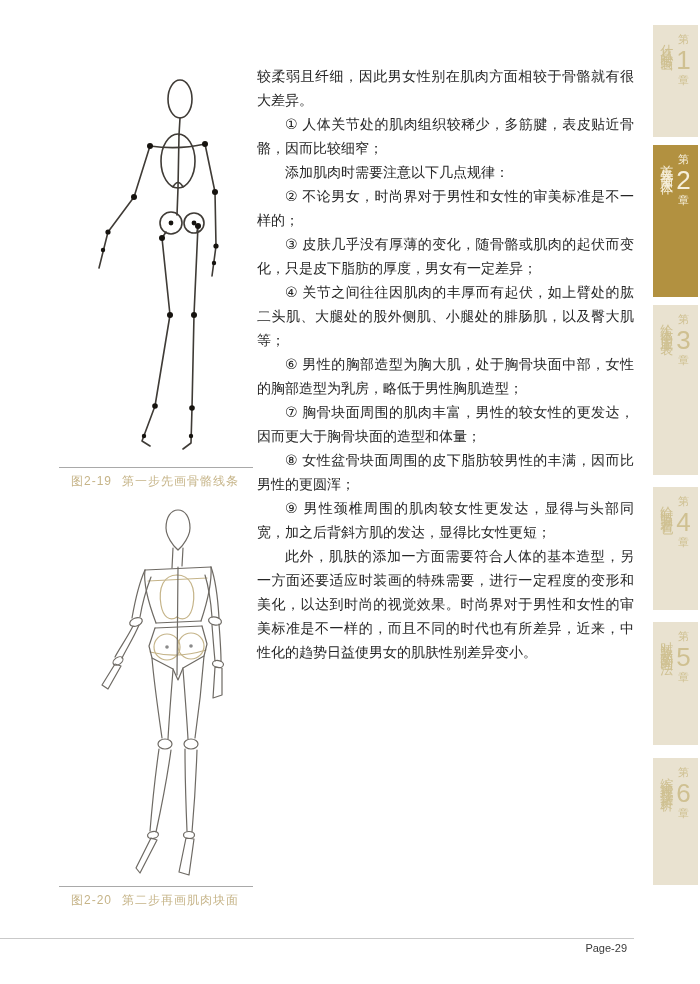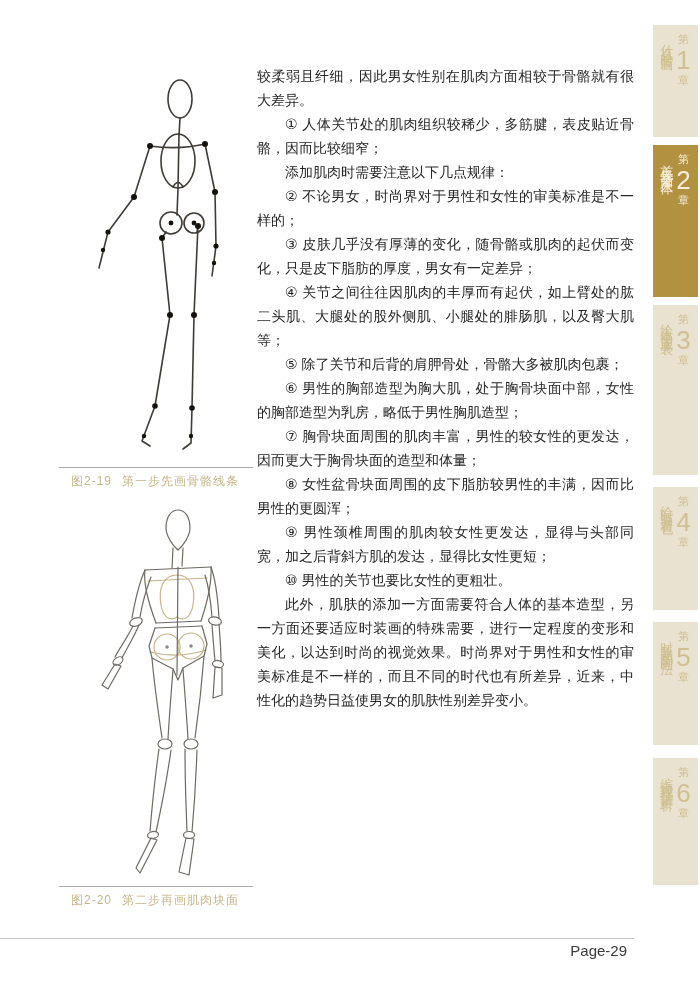--- a/index.html
+++ b/index.html
@@ -35,21 +35,21 @@
   .tab:nth-child(6){top:758px;height:127px;}
   .tab-title{writing-mode:vertical-rl;text-orientation:upright;
     font-size:13px;letter-spacing:3px;line-height:1;}
   .tab-marker{display:flex;flex-direction:column;align-items:center;
     font-size:11px;line-height:1;}
   .tm-num{font-size:26px;line-height:1;margin:2px 0;font-weight:300;}
 
   
   .footer-line{position:absolute;left:0;top:938px;width:634px;height:1px;background:#c9c9c9;}
   .footer-text{position:absolute;left:0;top:942px;width:627px;text-align:right;
-    font-size:15px;color:#3a3a3a;font-family:"Liberation Sans",sans-serif;}
+    font-size:11px;color:#3a3a3a;font-family:"Liberation Sans",sans-serif;}
 </style>
 </head>
 <body>
 
 <div class="page">
 
   <figure id="fig1">
     <svg class="fig-canvas" viewBox="0 0 200 406" width="200" height="406" xmlns="http://www.w3.org/2000/svg">
       <g fill="none" stroke="#3f3b36" stroke-width="1.6" stroke-linecap="round" stroke-linejoin="round">
         <ellipse cx="125" cy="41" rx="12" ry="19"></ellipse>
@@ -155,26 +155,24 @@
     </figcaption>
   </figure>
 
   <div class="article">
       <p class="para">较柔弱且纤细，因此男女性别在肌肉方面相较于骨骼就有很大差异。</p>
       <p class="para indent">① 人体关节处的肌肉组织较稀少，多筋腱，表皮贴近骨骼，因而比较细窄；</p>
       <p class="para indent">添加肌肉时需要注意以下几点规律：</p>
       <p class="para indent">② 不论男女，时尚界对于男性和女性的审美标准是不一样的；</p>
       <p class="para indent">③ 皮肤几乎没有厚薄的变化，随骨骼或肌肉的起伏而变化，只是皮下脂肪的厚度，男女有一定差异；</p>
       <p class="para indent">④ 关节之间往往因肌肉的丰厚而有起伏，如上臂处的肱二头肌、大腿处的股外侧肌、小腿处的腓肠肌，以及臀大肌等；</p>
-      <p class="para indent">⑤ 除了关节和后背的肩胛骨处，骨骼大多被肌肉包裹；</p>
       <p class="para indent">⑥ 男性的胸部造型为胸大肌，处于胸骨块面中部，女性的胸部造型为乳房，略低于男性胸肌造型；</p>
       <p class="para indent">⑦ 胸骨块面周围的肌肉丰富，男性的较女性的更发达，因而更大于胸骨块面的造型和体量；</p>
       <p class="para indent">⑧ 女性盆骨块面周围的皮下脂肪较男性的丰满，因而比男性的更圆浑；</p>
       <p class="para indent">⑨ 男性颈椎周围的肌肉较女性更发达，显得与头部同宽，加之后背斜方肌的发达，显得比女性更短；</p>
-      <p class="para indent">⑩ 男性的关节也要比女性的更粗壮。</p>
       <p class="para indent">此外，肌肤的添加一方面需要符合人体的基本造型，另一方面还要适应时装画的特殊需要，进行一定程度的变形和美化，以达到时尚的视觉效果。时尚界对于男性和女性的审美标准是不一样的，而且不同的时代也有所差异，近来，中性化的趋势日益使男女的肌肤性别差异变小。</p>
     </div>
 
   <nav class="sidebar">
       <div class="tab">
     <span class="tab-title">什么是时装画</span>
     <span class="tab-marker">
       <span class="tm-prefix">第</span>
       <span class="tm-num">1</span>
       <span class="tm-suffix">章</span>

